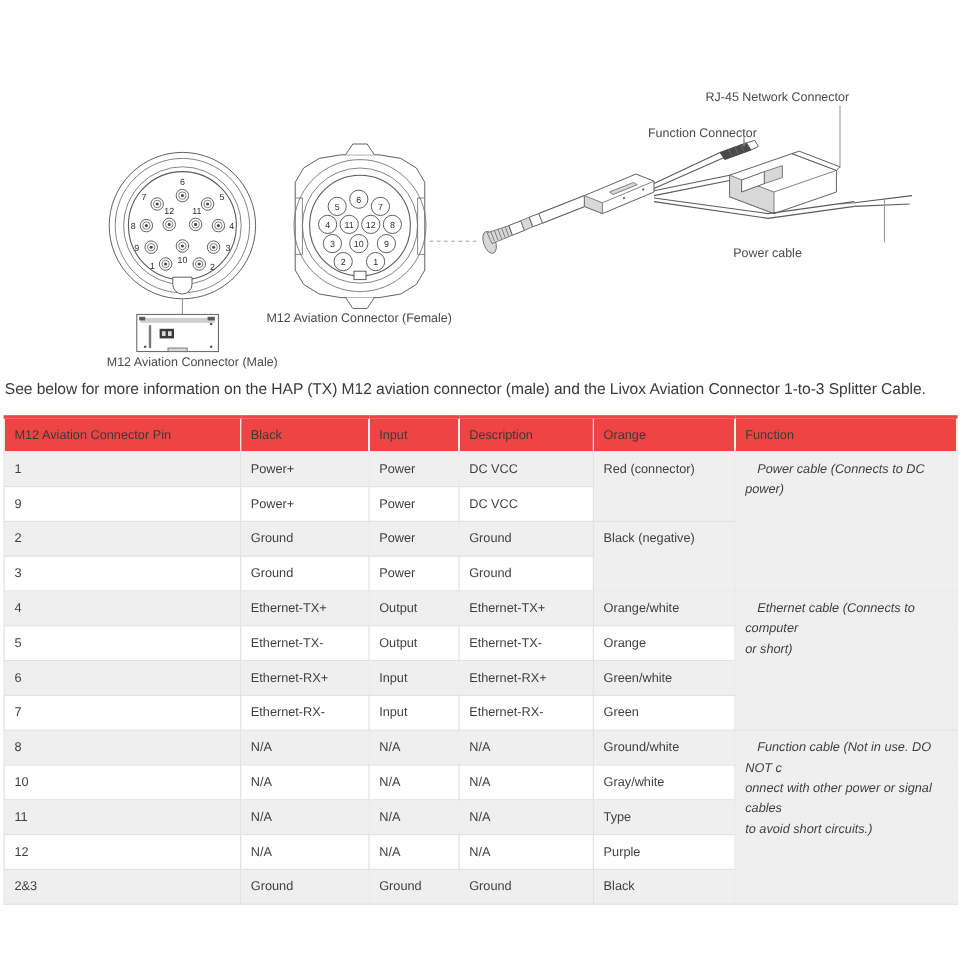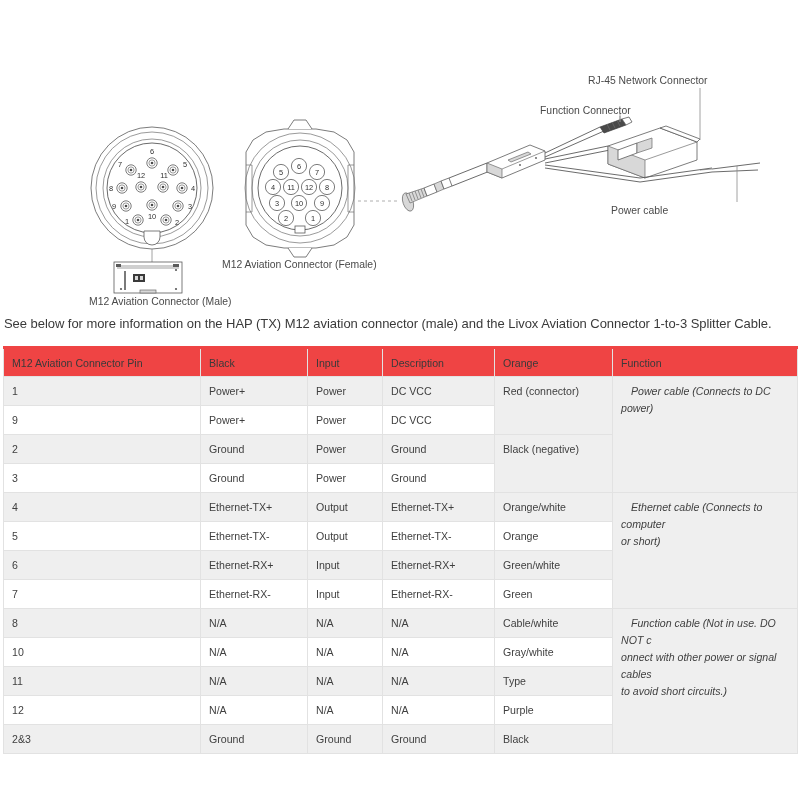--- a/index.html
+++ b/index.html
@@ -431,21 +431,21 @@
       <td>Input</td>
       <td>Ethernet-RX-</td>
       <td>Green</td>
     </tr>
 
     <tr class="shade">
       <td>8</td>
       <td>N/A</td>
       <td>N/A</td>
       <td>N/A</td>
-      <td>Cable/white</td>
+      <td>Ground/white</td>
       <td class="merge-shade merge-top func-cell" rowspan="5">
         <span>Function cable (Not in use. DO NOT c</span>
         <span class="wrapline">onnect with other power or signal cables</span>
         <span class="wrapline">to avoid short circuits.)</span>
       </td>
     </tr>
 
     <tr class="plain">
       <td>10</td>
       <td>N/A</td>

